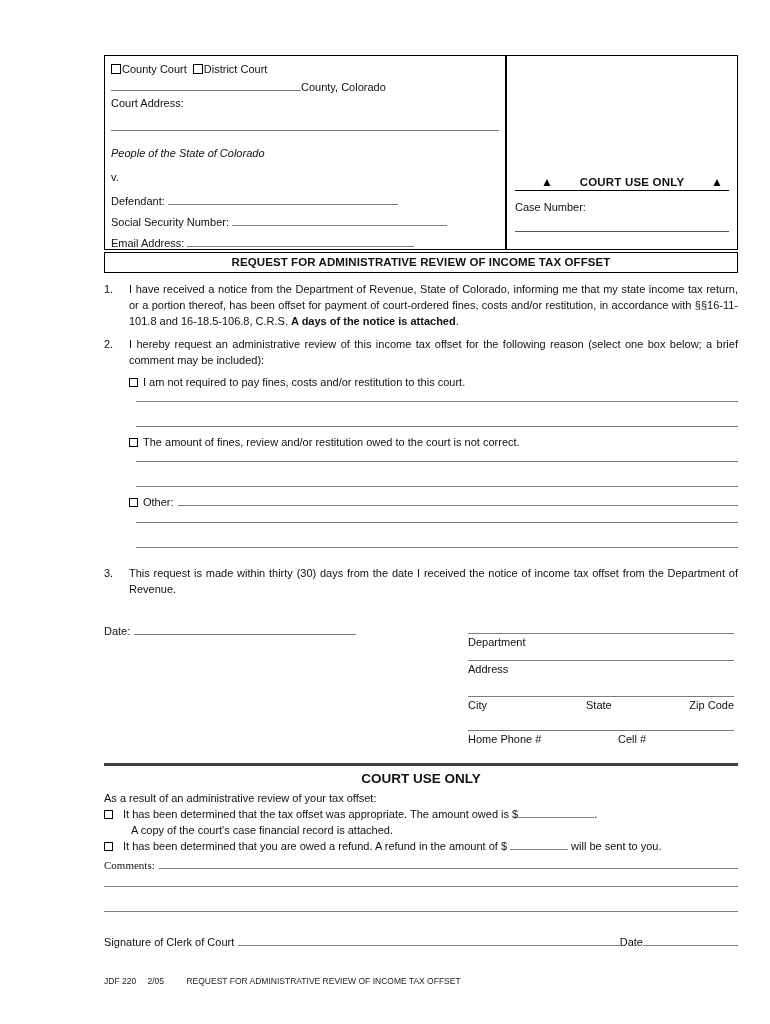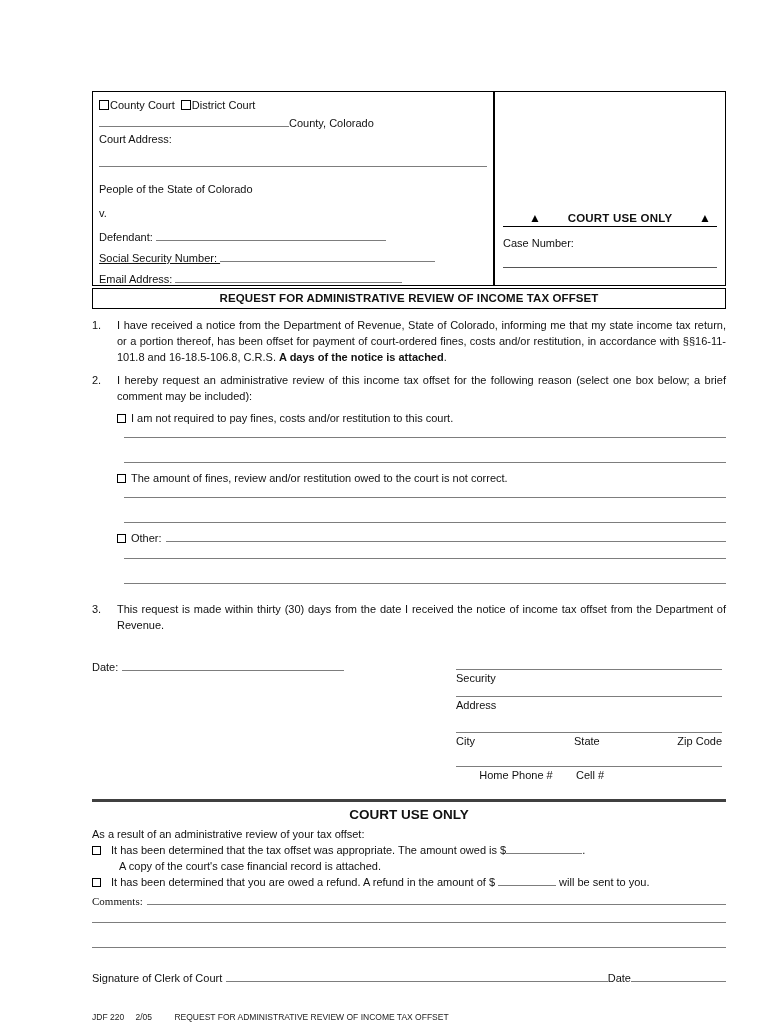--- a/index.html
+++ b/index.html
@@ -2,21 +2,21 @@
 <html><head>
 <meta charset="utf-8">
 <style>
   * { margin:0; padding:0; box-sizing:border-box; }
   html,body { background:#e8e8e8; }
   .page {
     position:relative; width:770px; height:1024px; background:#ffffff;
     font-family:"Liberation Sans","DejaVu Sans",sans-serif;
     font-size:11px; color:#111; margin:0 auto; overflow:hidden;
   }
-  .content { position:absolute; left:92px; top:55px; width:634px;margin-top:36px; }
+  .content { position:absolute; left:104px; top:55px; width:634px; }
 
   
   .caption-row { display:flex; height:195px; }
   .caption-left {
     width:402px; border:1px solid #000; padding:5px 6px 2px 6px;
   }
   .caption-right {
     width:232px; border:1px solid #000; border-left:1px solid #000;
     margin-left:0; padding:5px 8px 2px 8px; display:flex; flex-direction:column;
   }
@@ -25,24 +25,24 @@
   .cb {
     display:inline-block; width:9px; height:9px; border:1.5px solid #000;
     vertical-align:-1px; background:#fff;
   }
   .cb-lg { width:10px; height:10px; vertical-align:-1px; }
   .fl { display:inline-block; height:11px; border-bottom:1px solid #7d7d7d; }
   .courts .cb-lg { margin-right:1px; }
   .courts .gap { display:inline-block; width:6px; }
   .county-row { margin-top:2px; }
   .addr-blank { height:20px; border-bottom:1px solid #7d7d7d; }
-  .plaintiff { margin-top:14px; }
+  .plaintiff { margin-top:14px;font-style:italic; }
   .versus { margin-top:8px; }
   .def-row { margin-top:8px; }
-  .ssn-row { margin-top:5px;text-decoration:underline; }
+  .ssn-row { margin-top:5px; }
   .email-row { margin-top:5px; }
 
   .cuo-spacer { height:115px; }
   .cuo-header {
     display:flex; justify-content:space-between; align-items:flex-end;
     border-bottom:1px solid #000; padding:0 6px 2px 26px;
   }
   .cuo-text { font-weight:bold; font-size:11.5px; letter-spacing:0.2px; }
   .tri { font-size:12px; line-height:12px; color:#000; }
   .case-label { margin-top:8px; line-height:16px; }
@@ -74,21 +74,21 @@
   .sig-col { width:266px; }
   .u-line { border-bottom:1px solid #7d7d7d; }
   .sig-l1 { margin-top:10px; }
   .sig-lab { line-height:16px; }
   .sig-l2 { margin-top:10px; }
   .sig-l3 { margin-top:19px; }
   .sig-l4 { margin-top:17px; }
   .csz { display:flex; line-height:16px; }
   .csz .city { width:118px; } .csz .state { flex:1; } .csz .zip { text-align:center; }
   .phones { display:flex; line-height:16px; }
-  .phones .hp { width:120px;text-align:center; } .phones .cell { flex:1; }
+  .phones .hp { width:150px; } .phones .cell { flex:1; }
 
   
   .thick-sep { margin-top:16px; border-top:3px solid #404040; }
   .cuo2-heading { margin-top:4px; text-align:center; font-weight:bold; font-size:13.5px; line-height:18px; }
   .cuo2-intro { margin-top:2px; line-height:16px; }
   .cuo2-option { display:flex; align-items:baseline; line-height:16px; }
   .cuo2-option .cb { margin-right:10px; flex-shrink:0; align-self:center; }
   .amount-line1 { width:76px; }
   .amount-line2 { width:58px; margin:0 3px; }
   .cuo2-note { margin-left:27px; line-height:16px; }
@@ -192,21 +192,21 @@
       <div class="num">3.</div>
       <div class="num-text">This request is made within thirty (30) days from the date I received the notice of income tax offset from the Department of Revenue.</div>
     </div>
 
     <div class="sig-area">
       <div class="date-col">
         <span>Date:</span><span class="fl"></span>
       </div>
       <div class="sig-col">
         <div class="u-line sig-l1"></div>
-        <div class="sig-lab">Security</div>
+        <div class="sig-lab">Department</div>
         <div class="u-line sig-l2"></div>
         <div class="sig-lab">Address</div>
         <div class="u-line sig-l3"></div>
         <div class="csz">
           <span class="city">City</span>
           <span class="state">State</span>
           <span class="zip">Zip Code</span>
         </div>
         <div class="u-line sig-l4"></div>
         <div class="phones">

